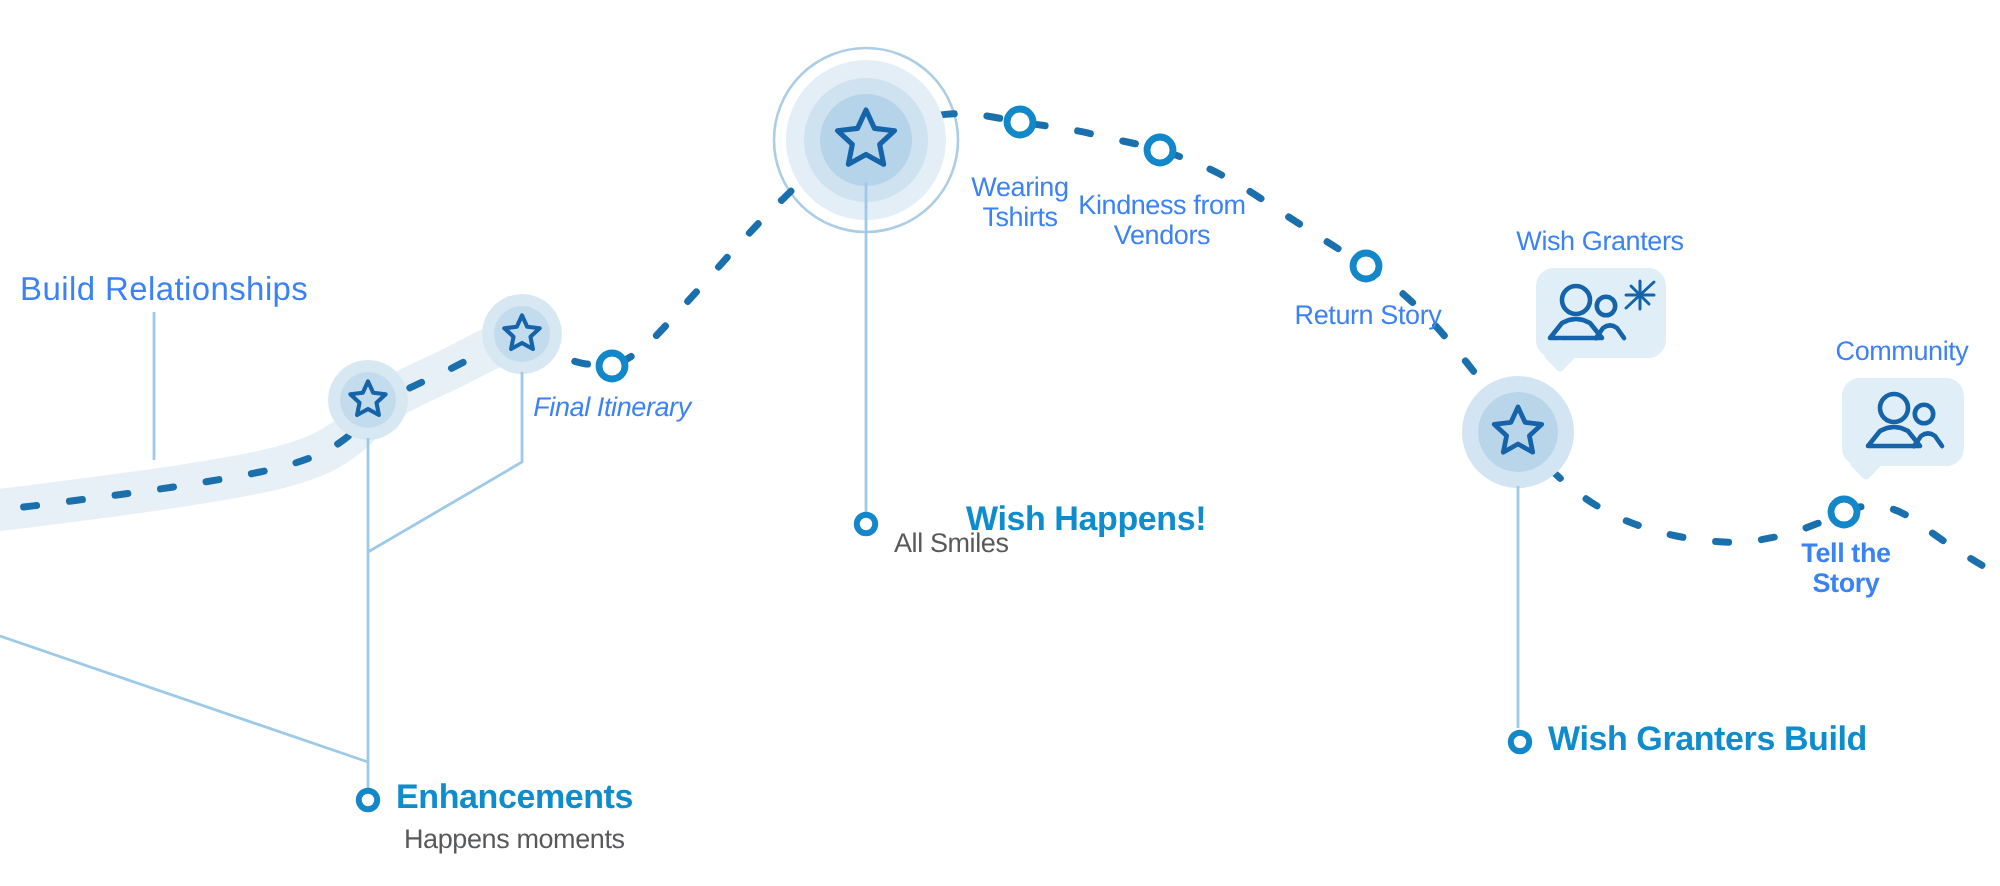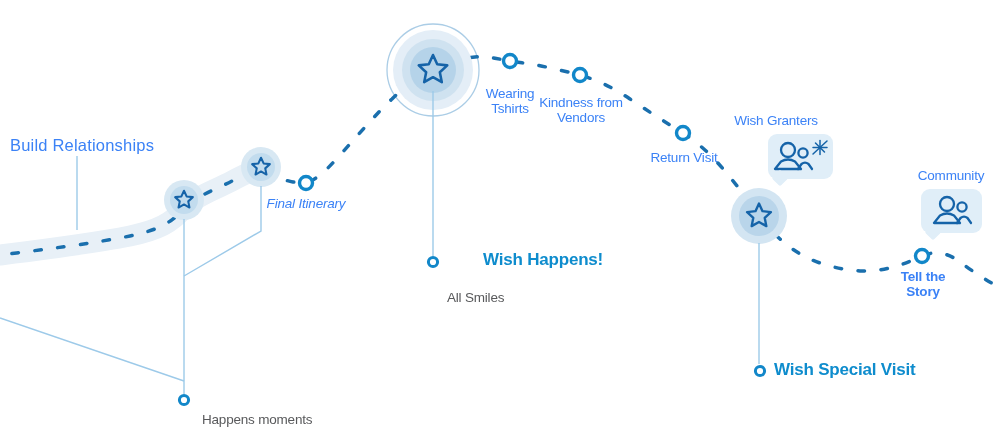--- a/index.html
+++ b/index.html
@@ -10,26 +10,26 @@
   #gfx{position:absolute;left:0;top:0;}
   .txt{position:absolute;color:#3b82f6;}
   .stage-label{left:10px;top:136px;font-size:16.5px;color:#3b82f6;letter-spacing:.2px;white-space:nowrap;}
   .stop-label{font-size:13.5px;line-height:1.08;letter-spacing:-.2px;text-align:center;}
   #lbl-final-itinerary{left:266px;top:197px;width:80px;font-style:italic;}
   #lbl-wearing-tshirts{left:470px;top:87px;width:80px;}
   #lbl-kindness{left:531px;top:85px;width:100px;margin-top:11px;}
   #lbl-return-home{left:644px;top:151px;width:80px;}
   #lbl-tell-story{left:883px;top:270px;width:80px;font-weight:bold;}
   .badge-label{font-size:13.5px;letter-spacing:-.2px;text-align:center;}
-  #lbl-wish-granters{left:716px;top:113px;width:120px;}
+  #lbl-wish-granters{left:740px;top:113px;width:120px;}
   #lbl-community{left:891px;top:168px;width:120px;}
   .callout-title{font-size:17px;font-weight:bold;color:#0e8ccd;letter-spacing:-.2px;white-space:nowrap;}
   .callout-sub{font-size:13.5px;color:#58595b;letter-spacing:-.2px;white-space:nowrap;}
   #co-wish-title{left:447px;top:250px;margin-left:36px;}
-  #co-wish-sub{left:447px;top:290px;}
+  #co-wish-sub{left:447px;top:264px;}
   #co-enh-title{left:198px;top:389px;}
   #co-enh-sub{left:202px;top:412px;}
   #co-wgv-title{left:774px;top:360px;}
   .badge{
     position:absolute;background:#e0eef8;border-radius:9px;
     display:flex;align-items:center;justify-content:center;
   }
   .badge::after{
     content:"";position:absolute;left:6px;bottom:-5px;width:12px;height:12px;
     background:#e0eef8;transform:rotate(45deg);border-radius:2px;
@@ -122,24 +122,25 @@
         <path d="M26,28 L29.5,23 Q33,20.3 36.5,23 L40,28"></path>
       </g>
     </svg>
   </div>
 
   <div class="txt stage-label">Build Relationships</div>
 
   <div class="txt stop-label" id="lbl-final-itinerary">Final Itinerary</div>
   <div class="txt stop-label" id="lbl-wearing-tshirts">Wearing Tshirts</div>
   <div class="txt stop-label" id="lbl-kindness">Kindness from Vendors</div>
-  <div class="txt stop-label" id="lbl-return-home">Return Visit</div>
+  <div class="txt stop-label" id="lbl-return-home">Return Story</div>
   <div class="txt stop-label" id="lbl-tell-story">Tell the Story</div>
 
   <div class="txt badge-label" id="lbl-wish-granters">Wish Granters</div>
   <div class="txt badge-label" id="lbl-community">Community</div>
 
   <div class="txt callout-title" id="co-wish-title">Wish Happens!</div>
   <div class="txt callout-sub" id="co-wish-sub">All Smiles</div>
+  <div class="txt callout-title" id="co-enh-title">Enhancements</div>
   <div class="txt callout-sub" id="co-enh-sub">Happens moments</div>
-  <div class="txt callout-title" id="co-wgv-title">Wish Special Visit</div>
+  <div class="txt callout-title" id="co-wgv-title">Wish Granters Build</div>
 
 </div>
 
 </body></html>

